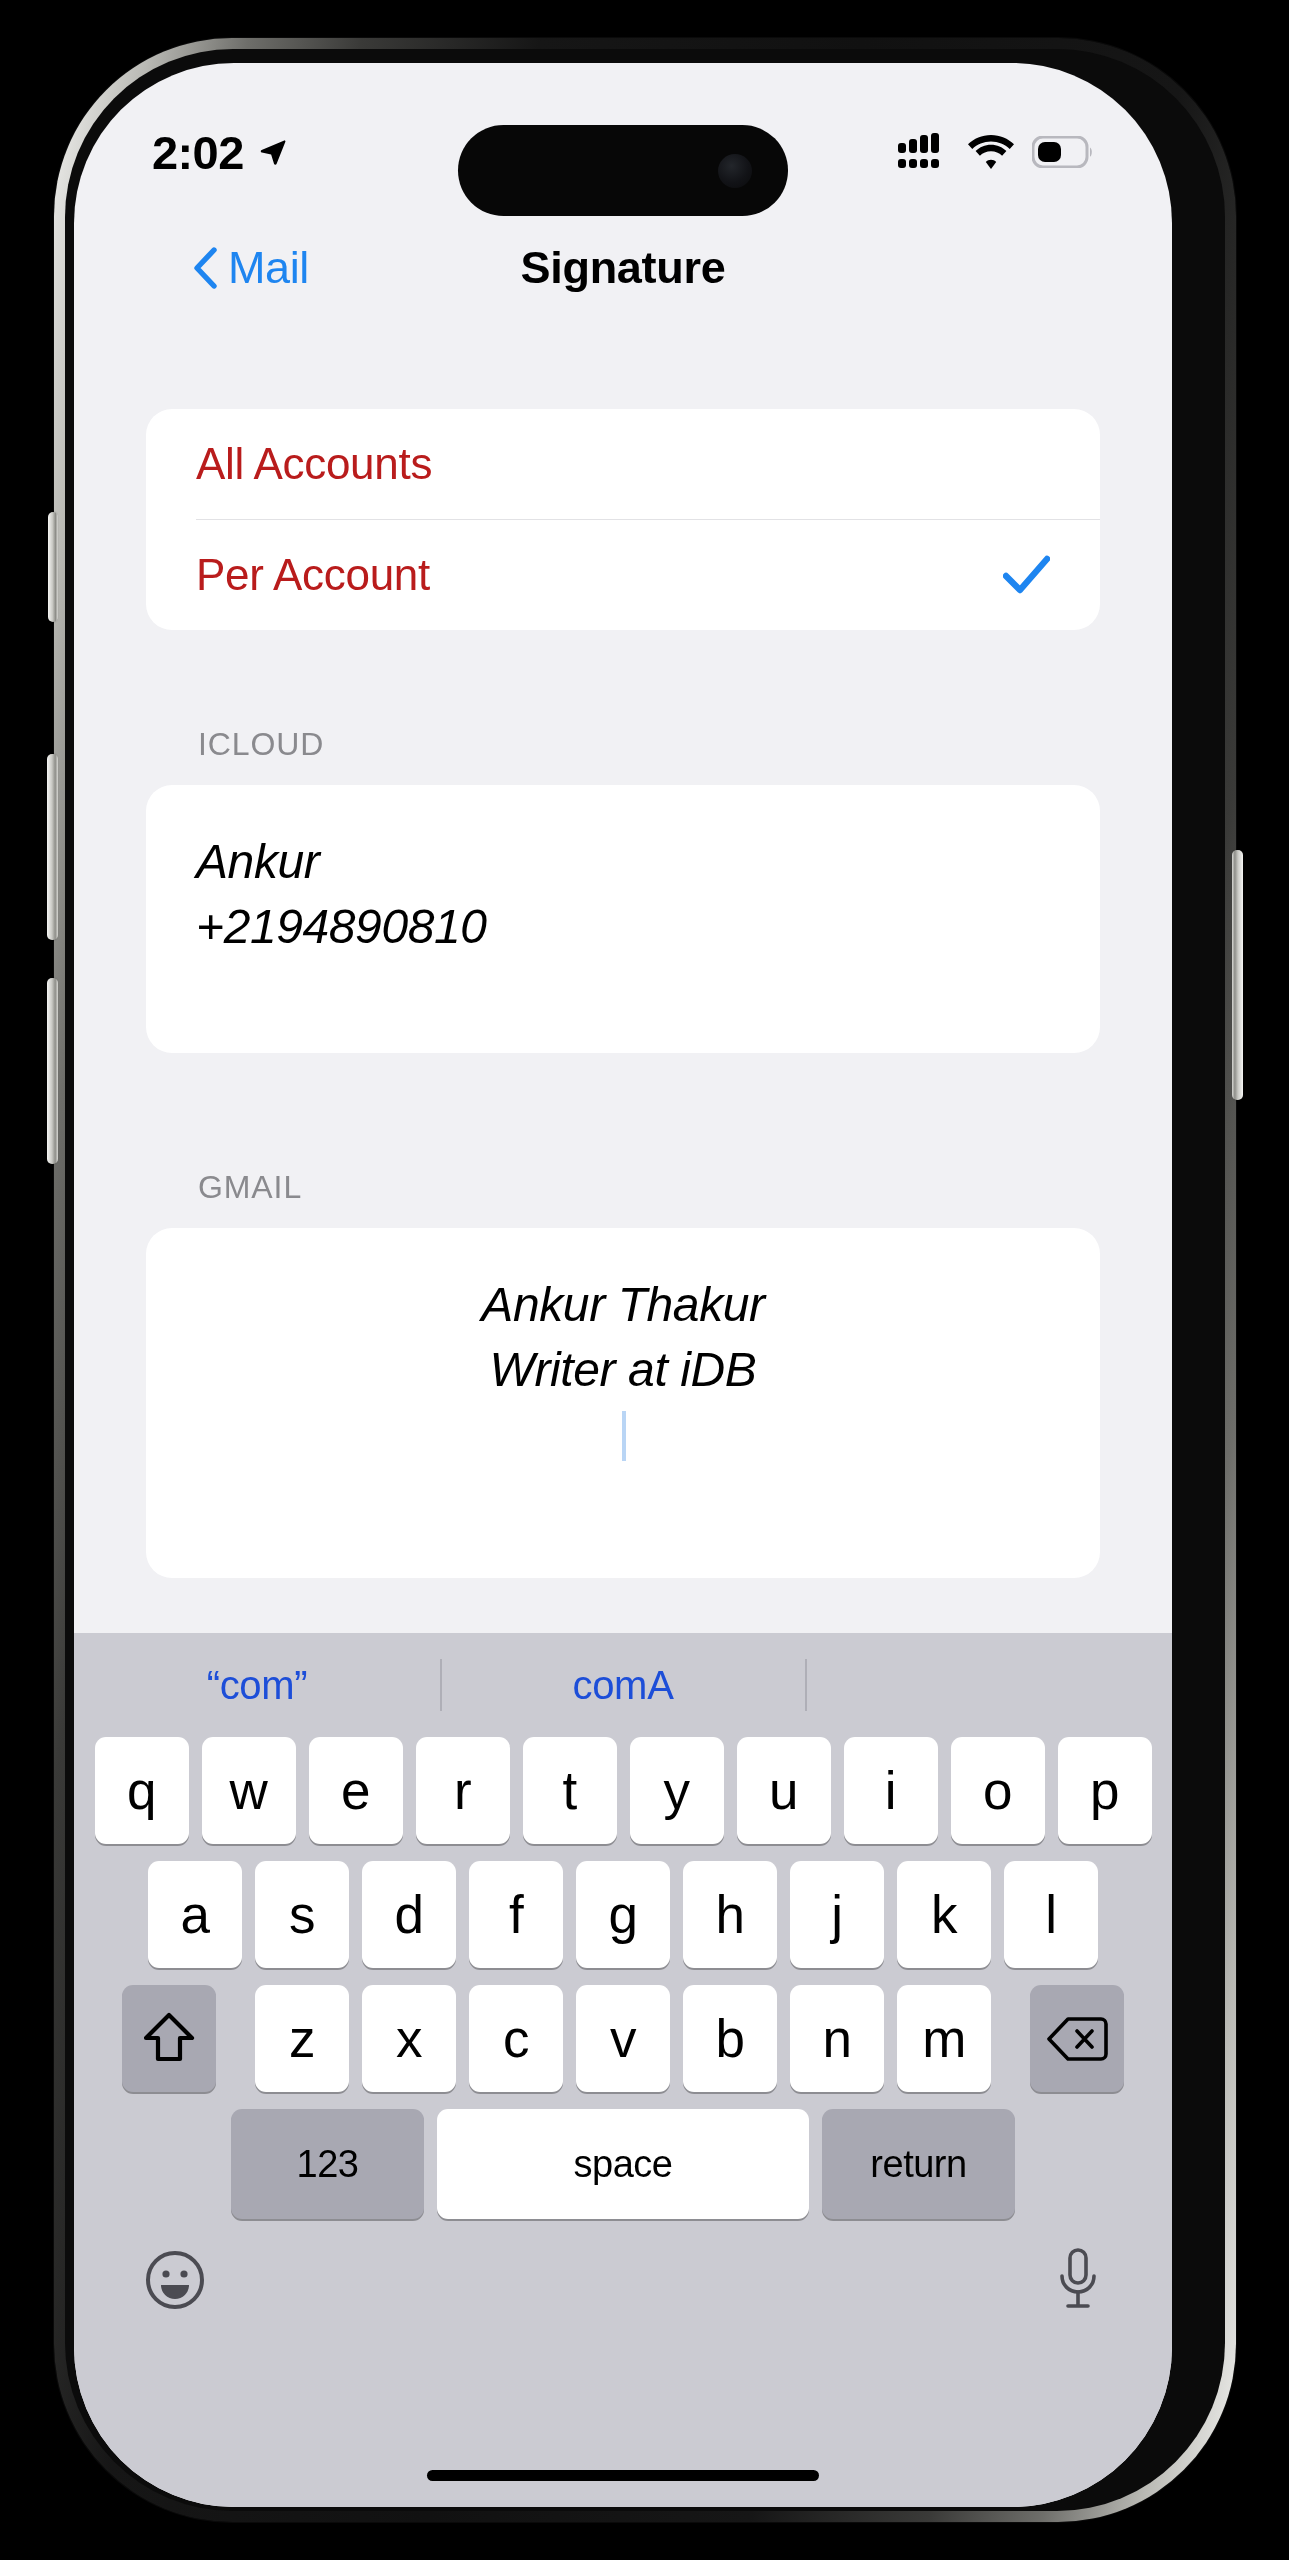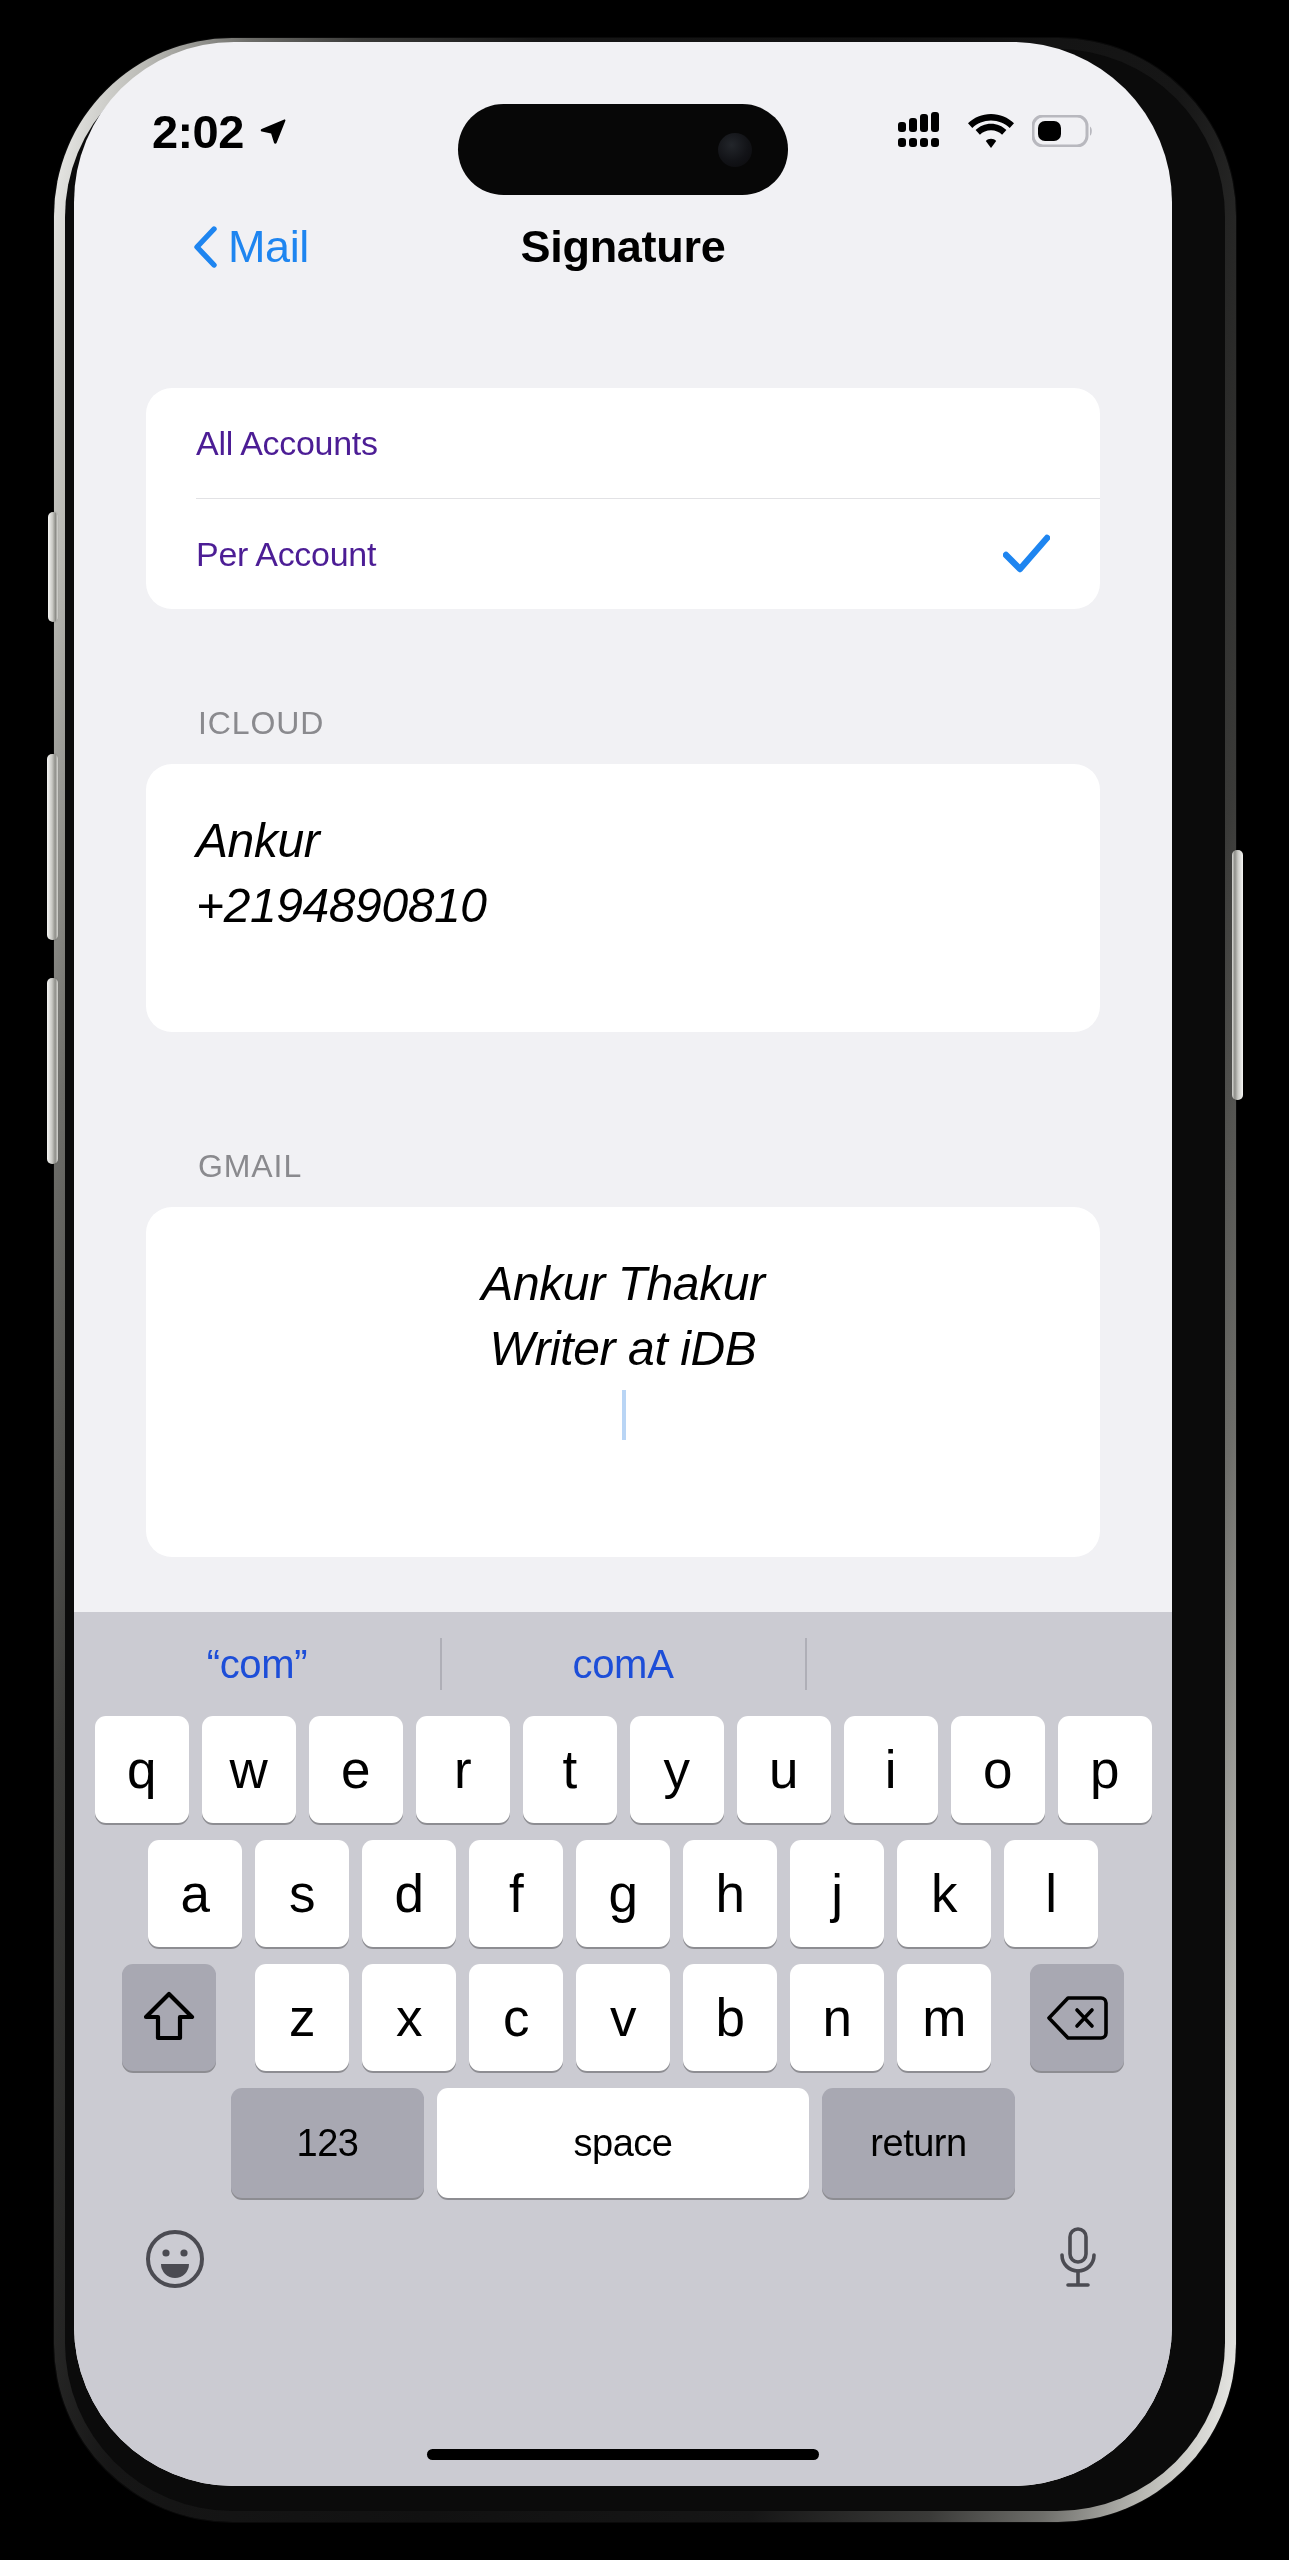--- a/index.html
+++ b/index.html
@@ -37,21 +37,21 @@
   #silent-switch { left:-6px; top:474px;  width:10px; height:110px; }
   #volume-up     { left:-7px; top:716px;  width:11px; height:186px; }
   #volume-down   { left:-7px; top:940px;  width:11px; height:186px; }
   #power-button  { right:-7px; top:812px; width:11px; height:250px;
     background:linear-gradient(270deg,#f6f6f4,#c9c9c4 45%,#8e8e89 75%,#d9d9d5);
     box-shadow:1px 0 2px rgba(0,0,0,.55); border-radius:5px; }
 
   
   #screen{
     position:absolute;
-    left:20px; top:4px;
+    left:20px; top:25px;
     width:1098px; height:2444px;
     border-radius:160px;
     background:#F1F1F4;
     overflow:hidden;
   }
 
   
   #status-bar{
     position:absolute; left:0; top:0; width:100%; height:150px;
     display:flex; align-items:center; justify-content:space-between;
@@ -103,21 +103,21 @@
     border-radius:26px;
     width:100%;
   }
   #scope-card{ margin-top:86px; }
   .scope-row{
     height:110px;
     display:flex; align-items:center; justify-content:space-between;
     padding:0 50px;
     cursor:pointer;
   }
-  .scope-label{ font-size:34px; color:#4c1d95; letter-spacing:-.3px; }
+  .scope-label{ font-size:44px; color:#b91c1c; letter-spacing:-.3px; }
   .row-divider{ height:1px; background:#E2E2E5; margin-left:50px; }
   #scope-check{ width:47px; height:40px; }
 
   .section-header{
     font-size:32px; color:#8A8A8E;
     letter-spacing:.9px;
     padding:0 0 22px 52px;
   }
   #icloud-header{ margin-top:96px; }
   #gmail-header{ margin-top:116px; }

